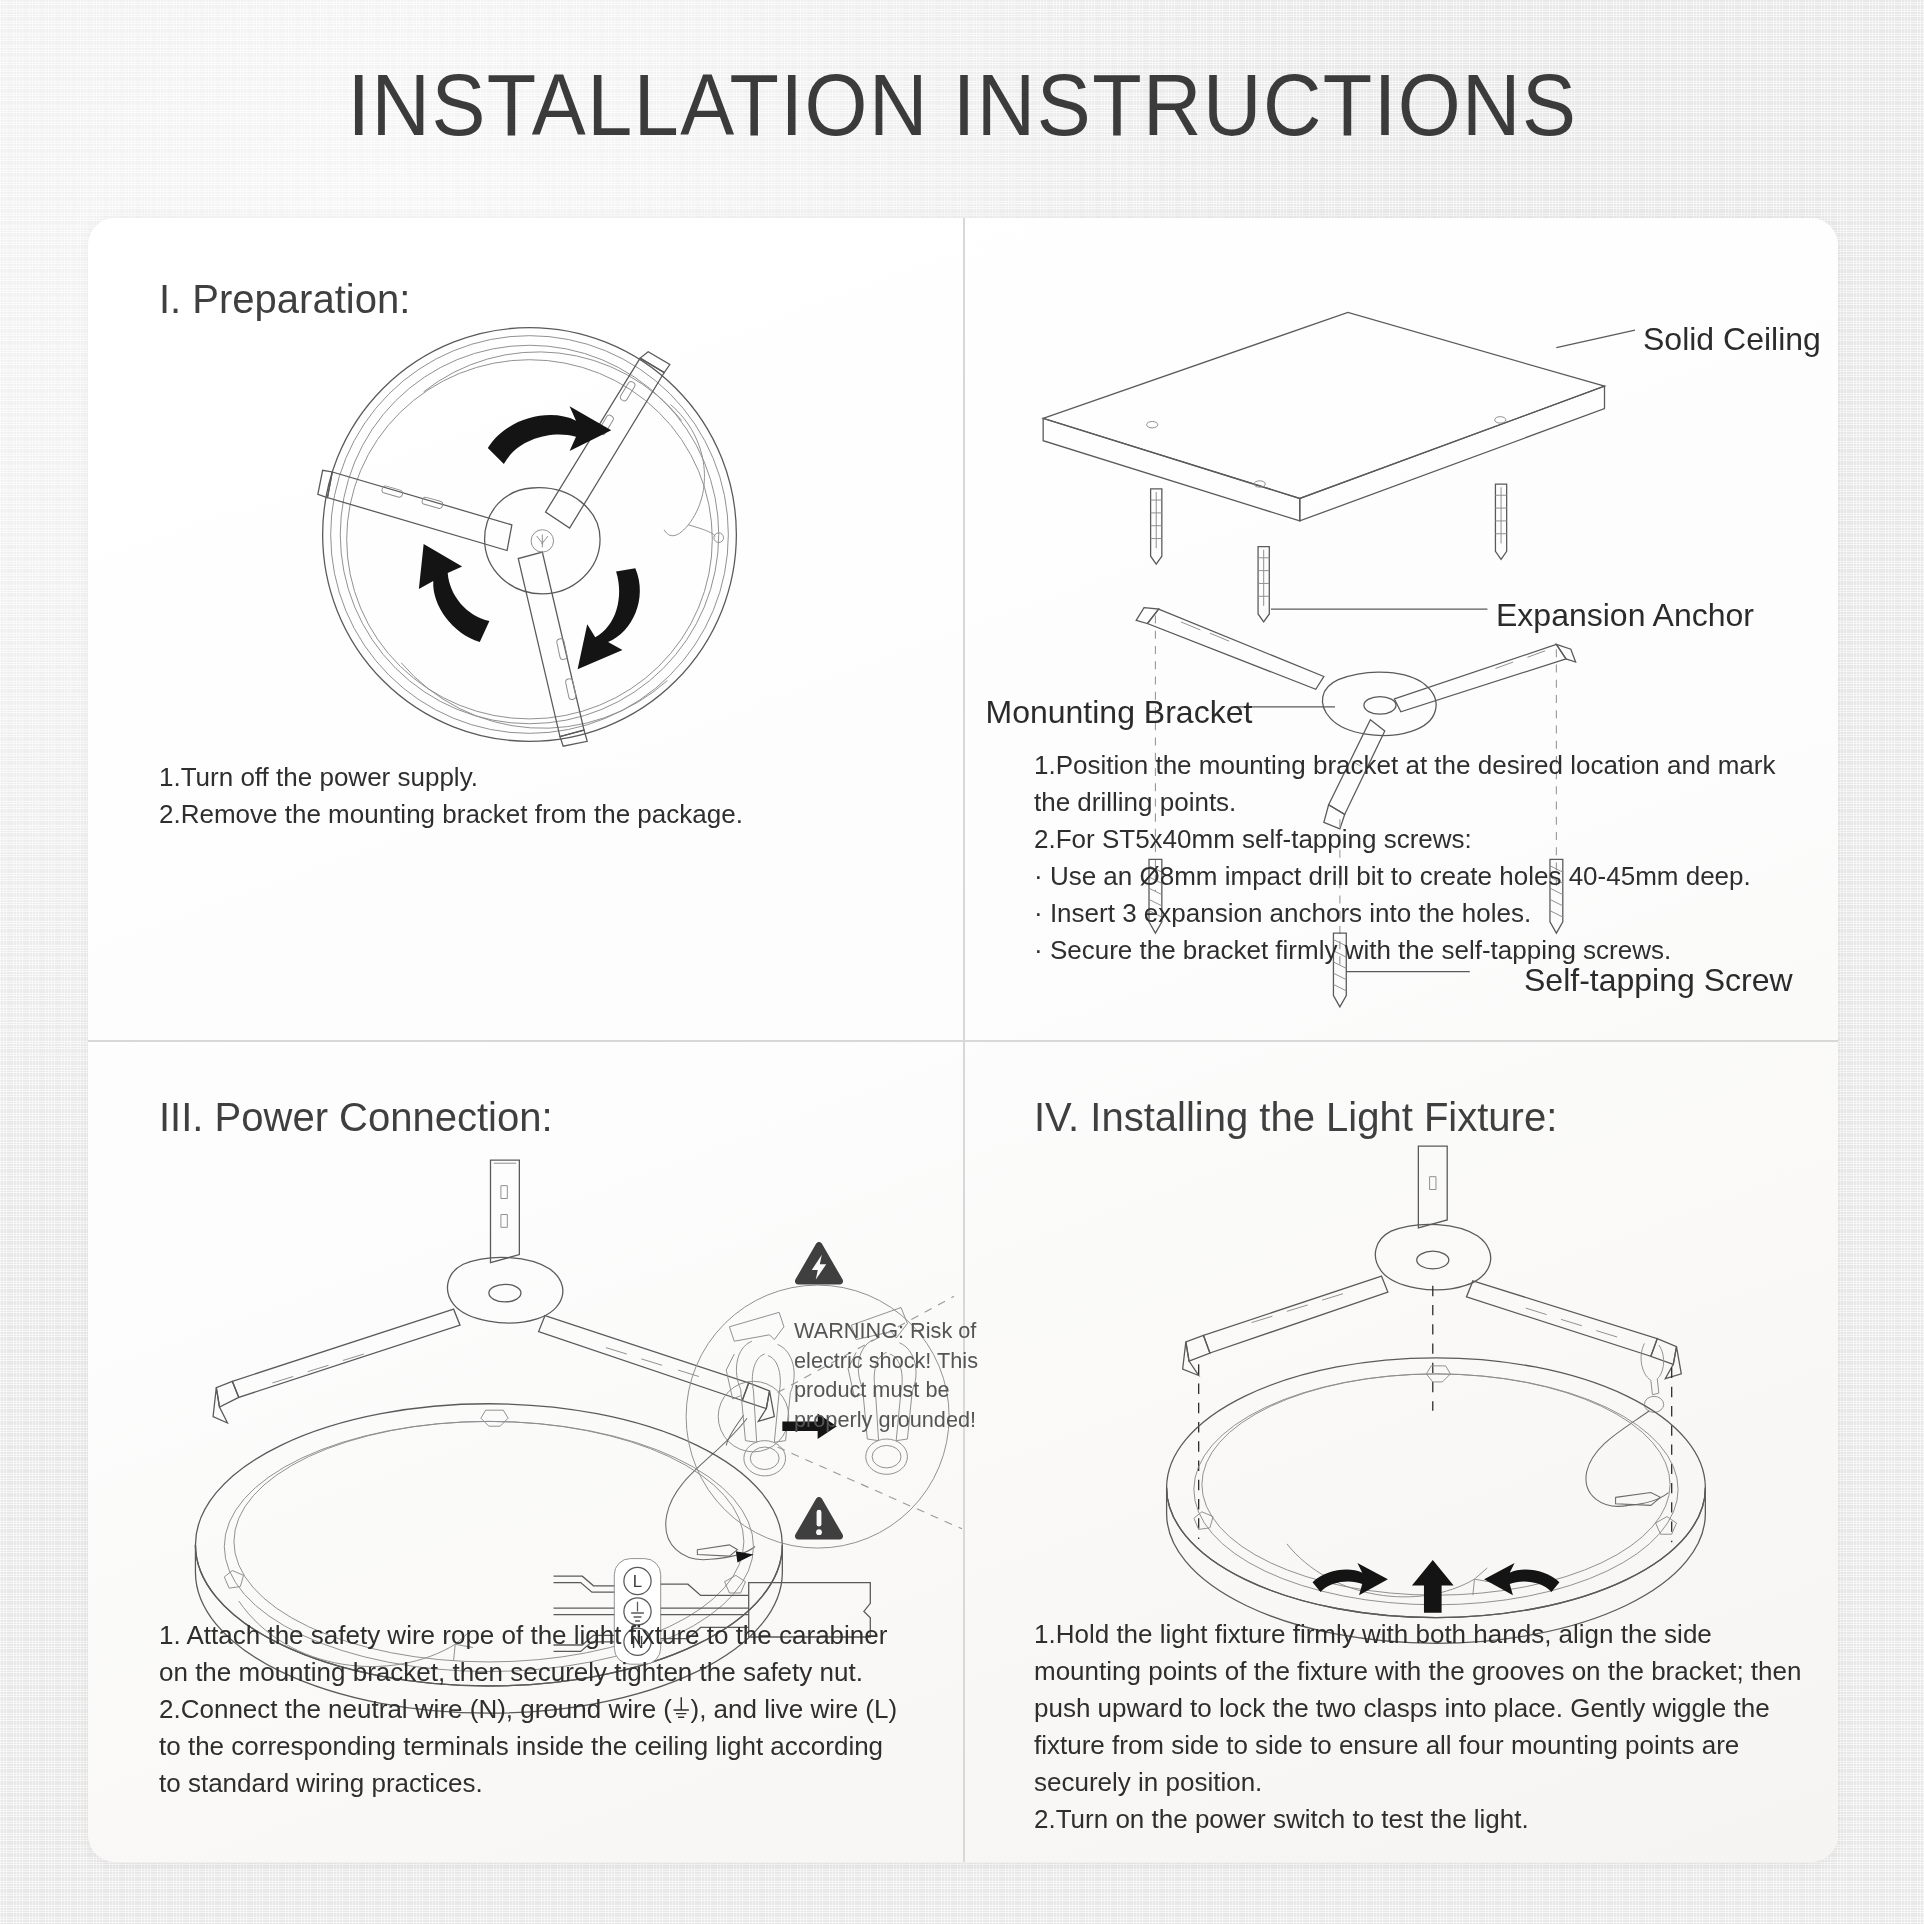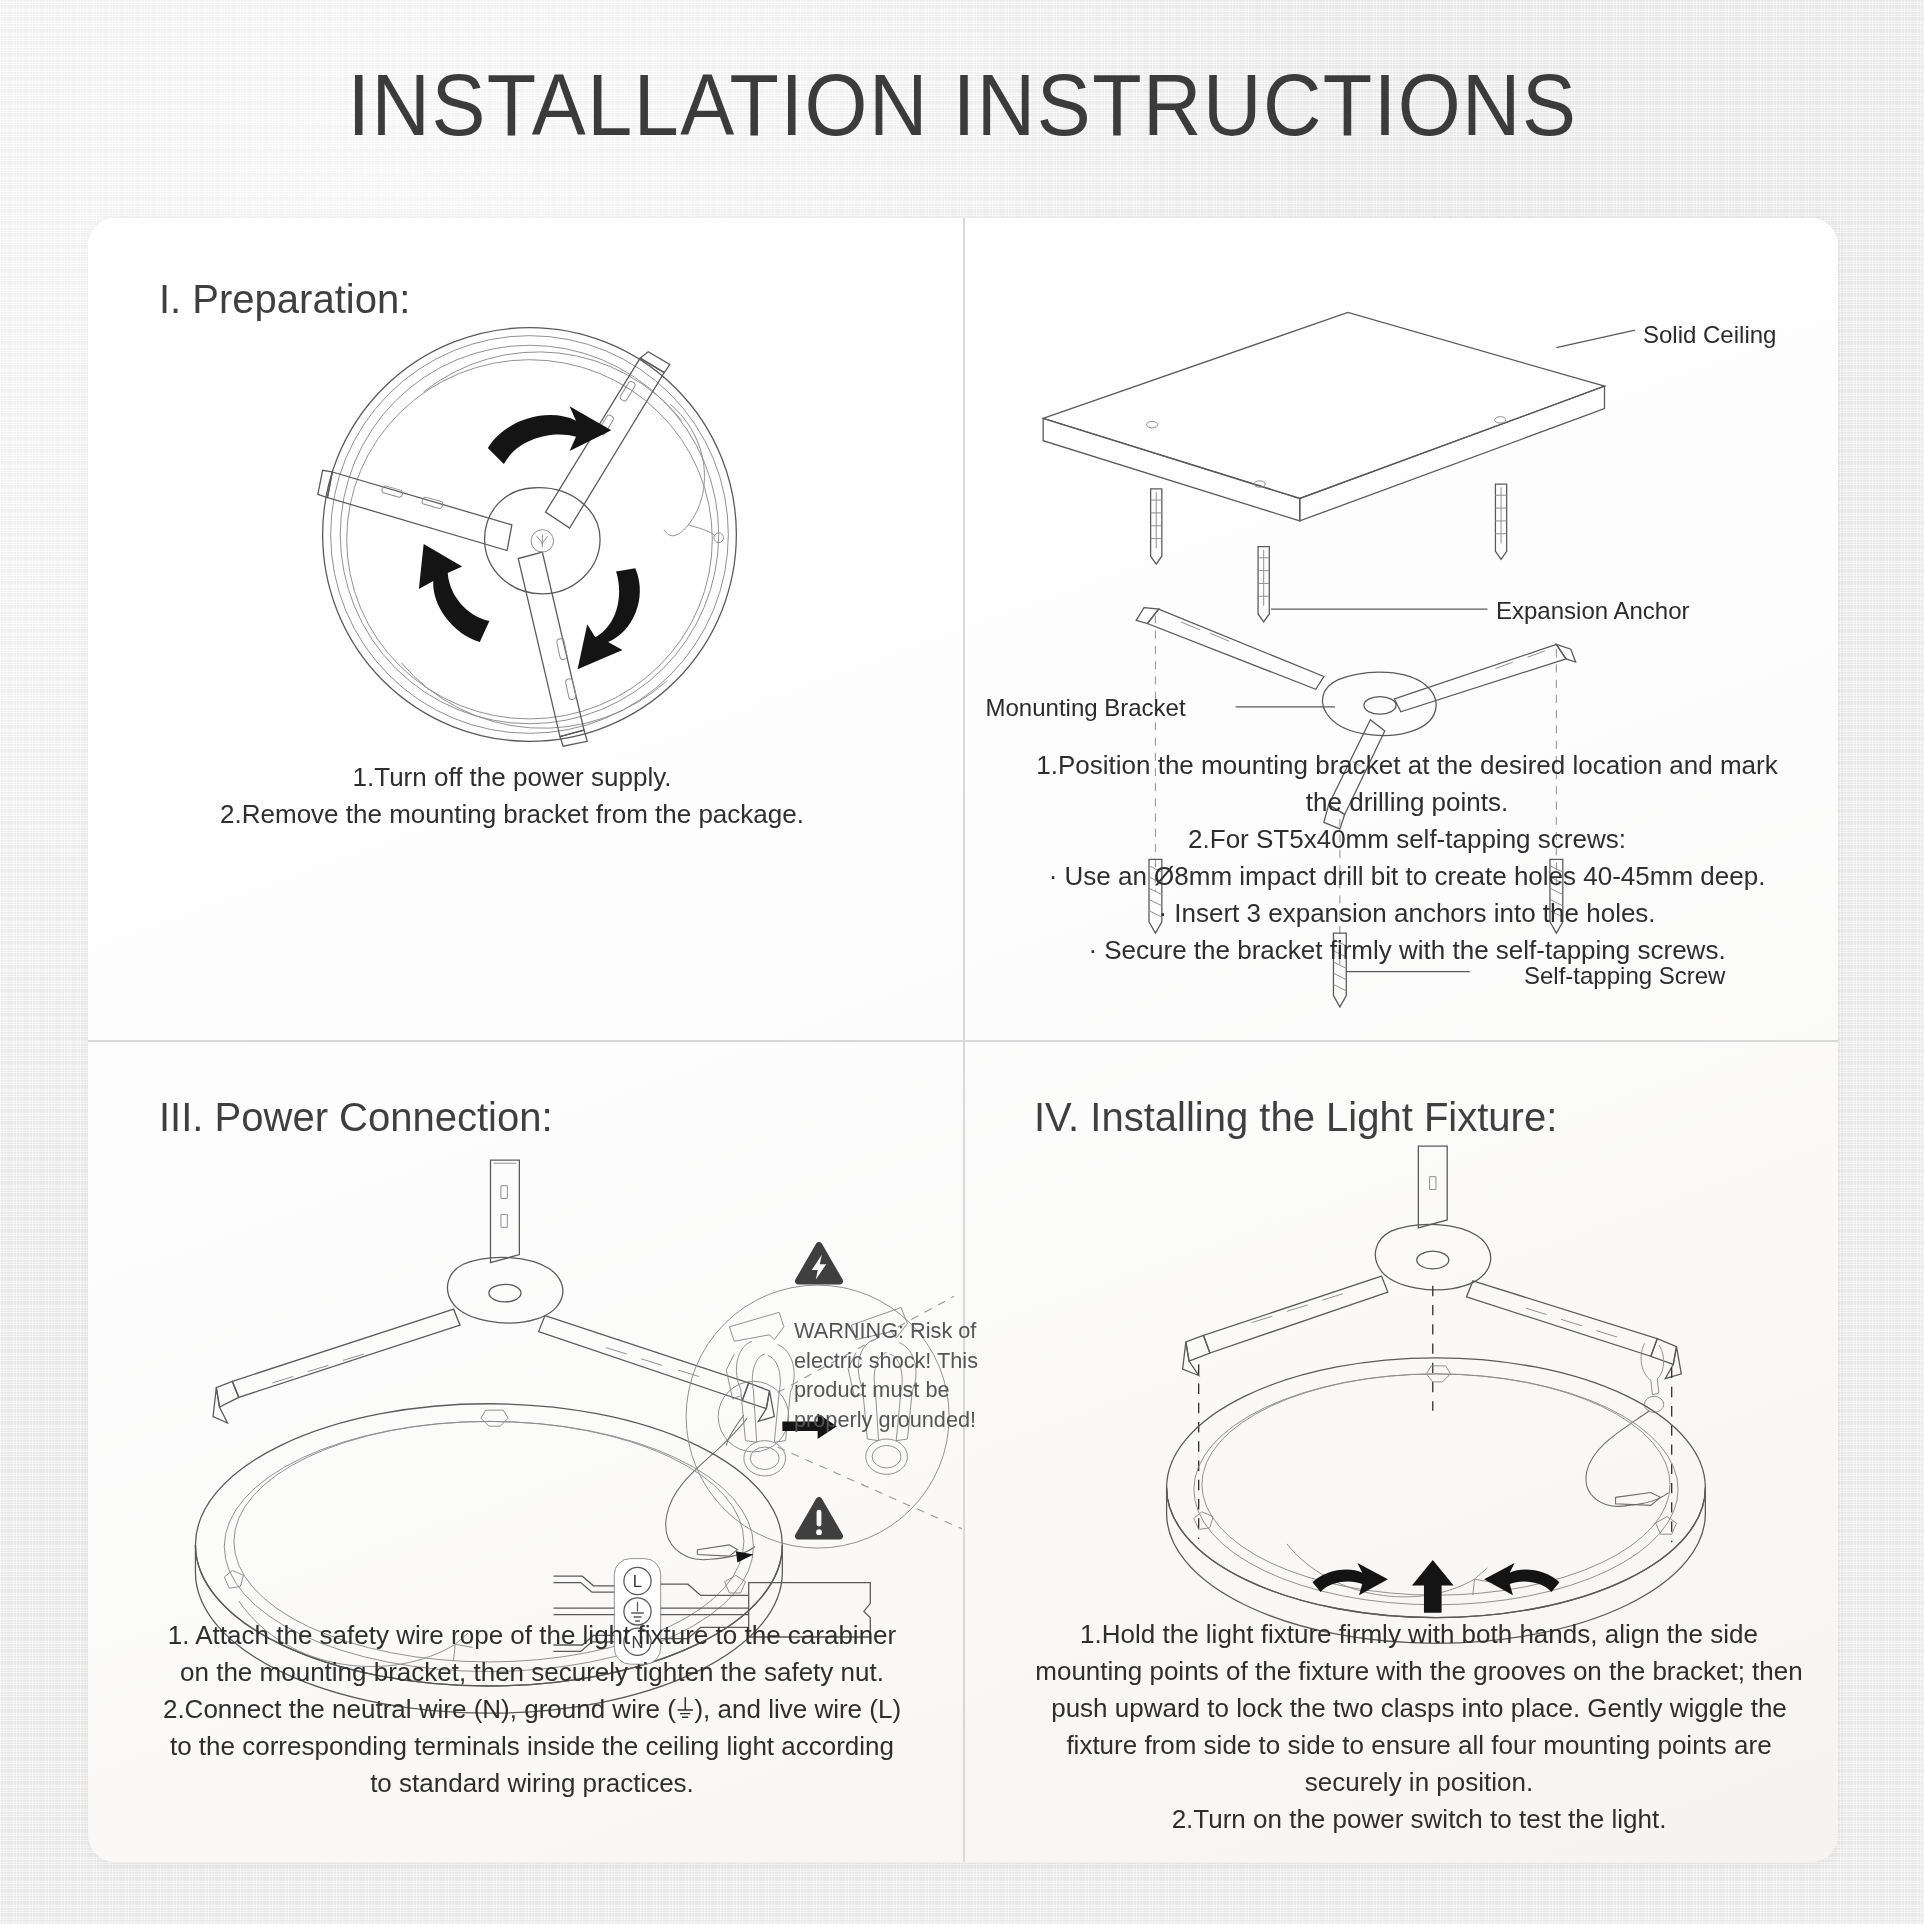--- a/index.html
+++ b/index.html
@@ -98,21 +98,20 @@
     font-weight: 400;
     white-space: nowrap;
   }
 
   .body-text {
     position: absolute;
     font-size: 26px;
     line-height: 1.42;
     color: #2e2e2e;
     white-space: pre-line;
-    text-align: center;
   }
   .q1 .body-text { left: 71px; top: 537px; width: 706px; }
   .q2 .body-text { left: 71px; top: 529px; width: 746px; }
   .q3 .body-text { left: 71px; top: 577px; width: 746px; }
   .q4 .body-text { left: 71px; top: 576px; width: 770px; }
 
   
   .figure { position: absolute; }
 
   
@@ -120,21 +119,21 @@
   .warn-icon { display: block; }
   .warn-text {
     margin-top: 30px;
     font-size: 21.7px;
     line-height: 1.36;
     color: #555;
   }
 
   .lbl {
     position: absolute;
-    font-size: 24px;
+    font-size: 32px;
     color: #2b2b2b;
     white-space: nowrap;
   }
 
   svg { display: block; overflow: visible; }
   .ln  { fill: none; stroke: #5a5a5a; stroke-width: 1.6; }
   .ln-t{ fill: none; stroke: #8d8d8d; stroke-width: 1.2; }
   .ln-w{ fill: none; stroke: #6a6a6a; stroke-width: 1.3; }
   .dash{ fill: none; stroke: #2b2b2b; stroke-width: 1.6; stroke-dasharray: 13 11; }
   .dashl{ fill: none; stroke: #9a9a9a; stroke-width: 1.4; stroke-dasharray: 10 9; }

